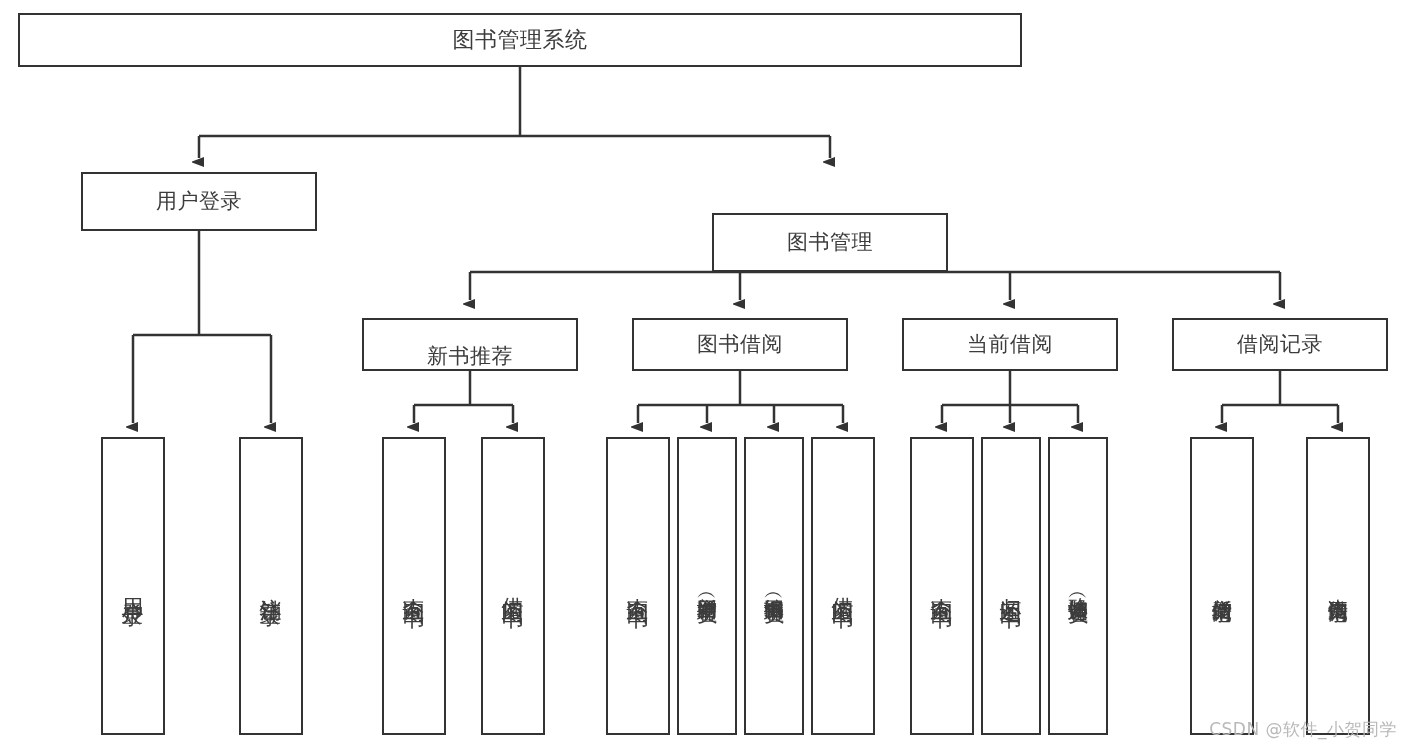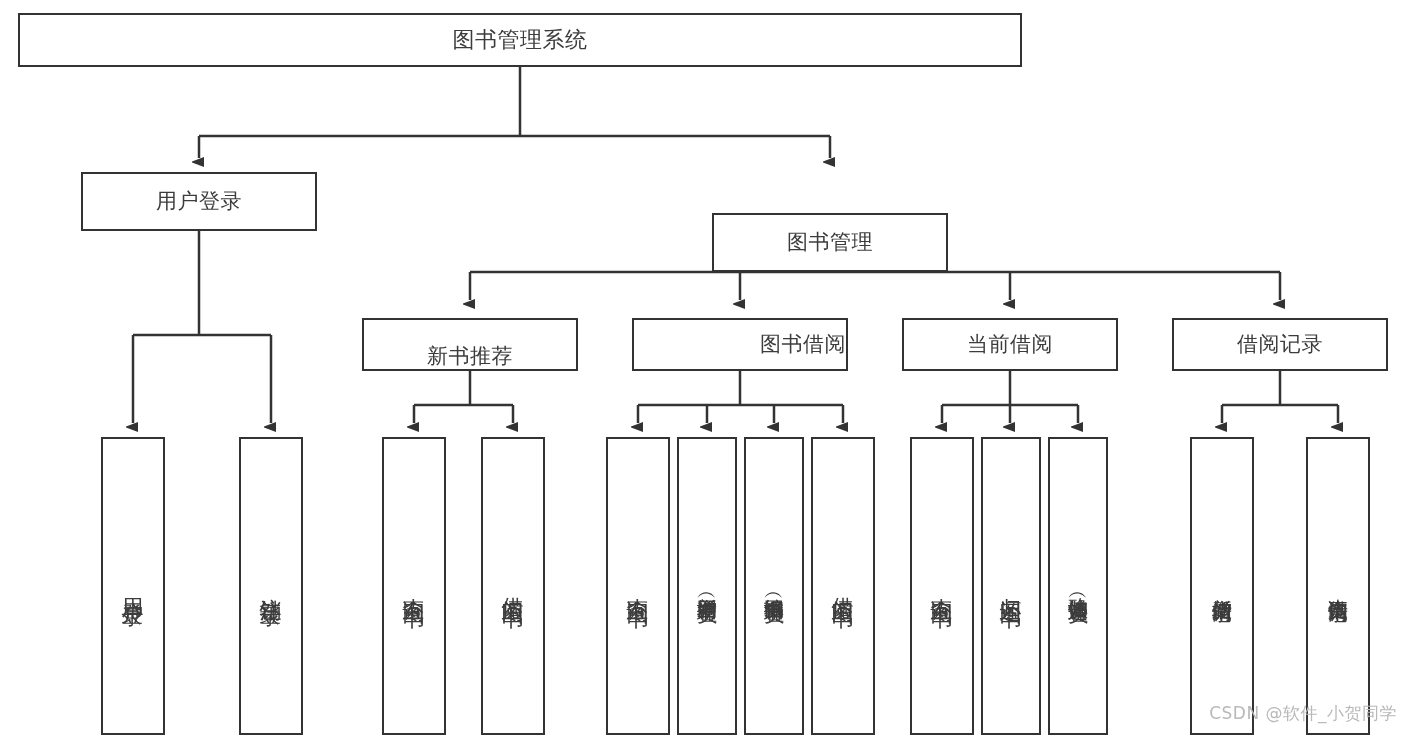--- a/index.html
+++ b/index.html
@@ -63,21 +63,21 @@
     white-space: nowrap;
     max-height: 100%;
   }
   .node.vert.narrow .label {
     font-size: 20px;
     letter-spacing: 1px;
   }
   .watermark {
     position: absolute;
     right: 8px;
-    bottom: 22px;
+    bottom: 6px;
     font-size: 17px;
     color: #b9b9b9;
     white-space: nowrap;
     letter-spacing: 0.5px;
   }
 </style>
 </head>
 <body>
 
 <div id="canvas">
@@ -139,21 +139,21 @@
   <div class="node horiz" style="left:81px; top:172px; width:236px; height:59px;">
     <span class="label">用户登录</span>
   </div>
   <div class="node horiz" style="left:712px; top:172px; width:236px; height:59px;margin-top:41px;">
     <span class="label">图书管理</span>
   </div>
 
   <div class="node horiz" style="left:362px; top:318px; width:216px; height:53px;align-items:flex-end;">
     <span class="label">新书推荐</span>
   </div>
-  <div class="node horiz" style="left:632px; top:318px; width:216px; height:53px;justify-content:flex-end;">
+  <div class="node horiz" style="left:632px; top:318px; width:216px; height:53px;">
     <span class="label">图书借阅</span>
   </div>
   <div class="node horiz" style="left:1172px; top:318px; width:216px; height:53px;">
     <span class="label">借阅记录</span>
   </div>
   <div class="node horiz" style="left:902px; top:318px; width:216px; height:53px;">
     <span class="label">当前借阅</span>
   </div>
 
   <div class="node vert" style="left:101px; top:437px; width:64px; height:298px;">

